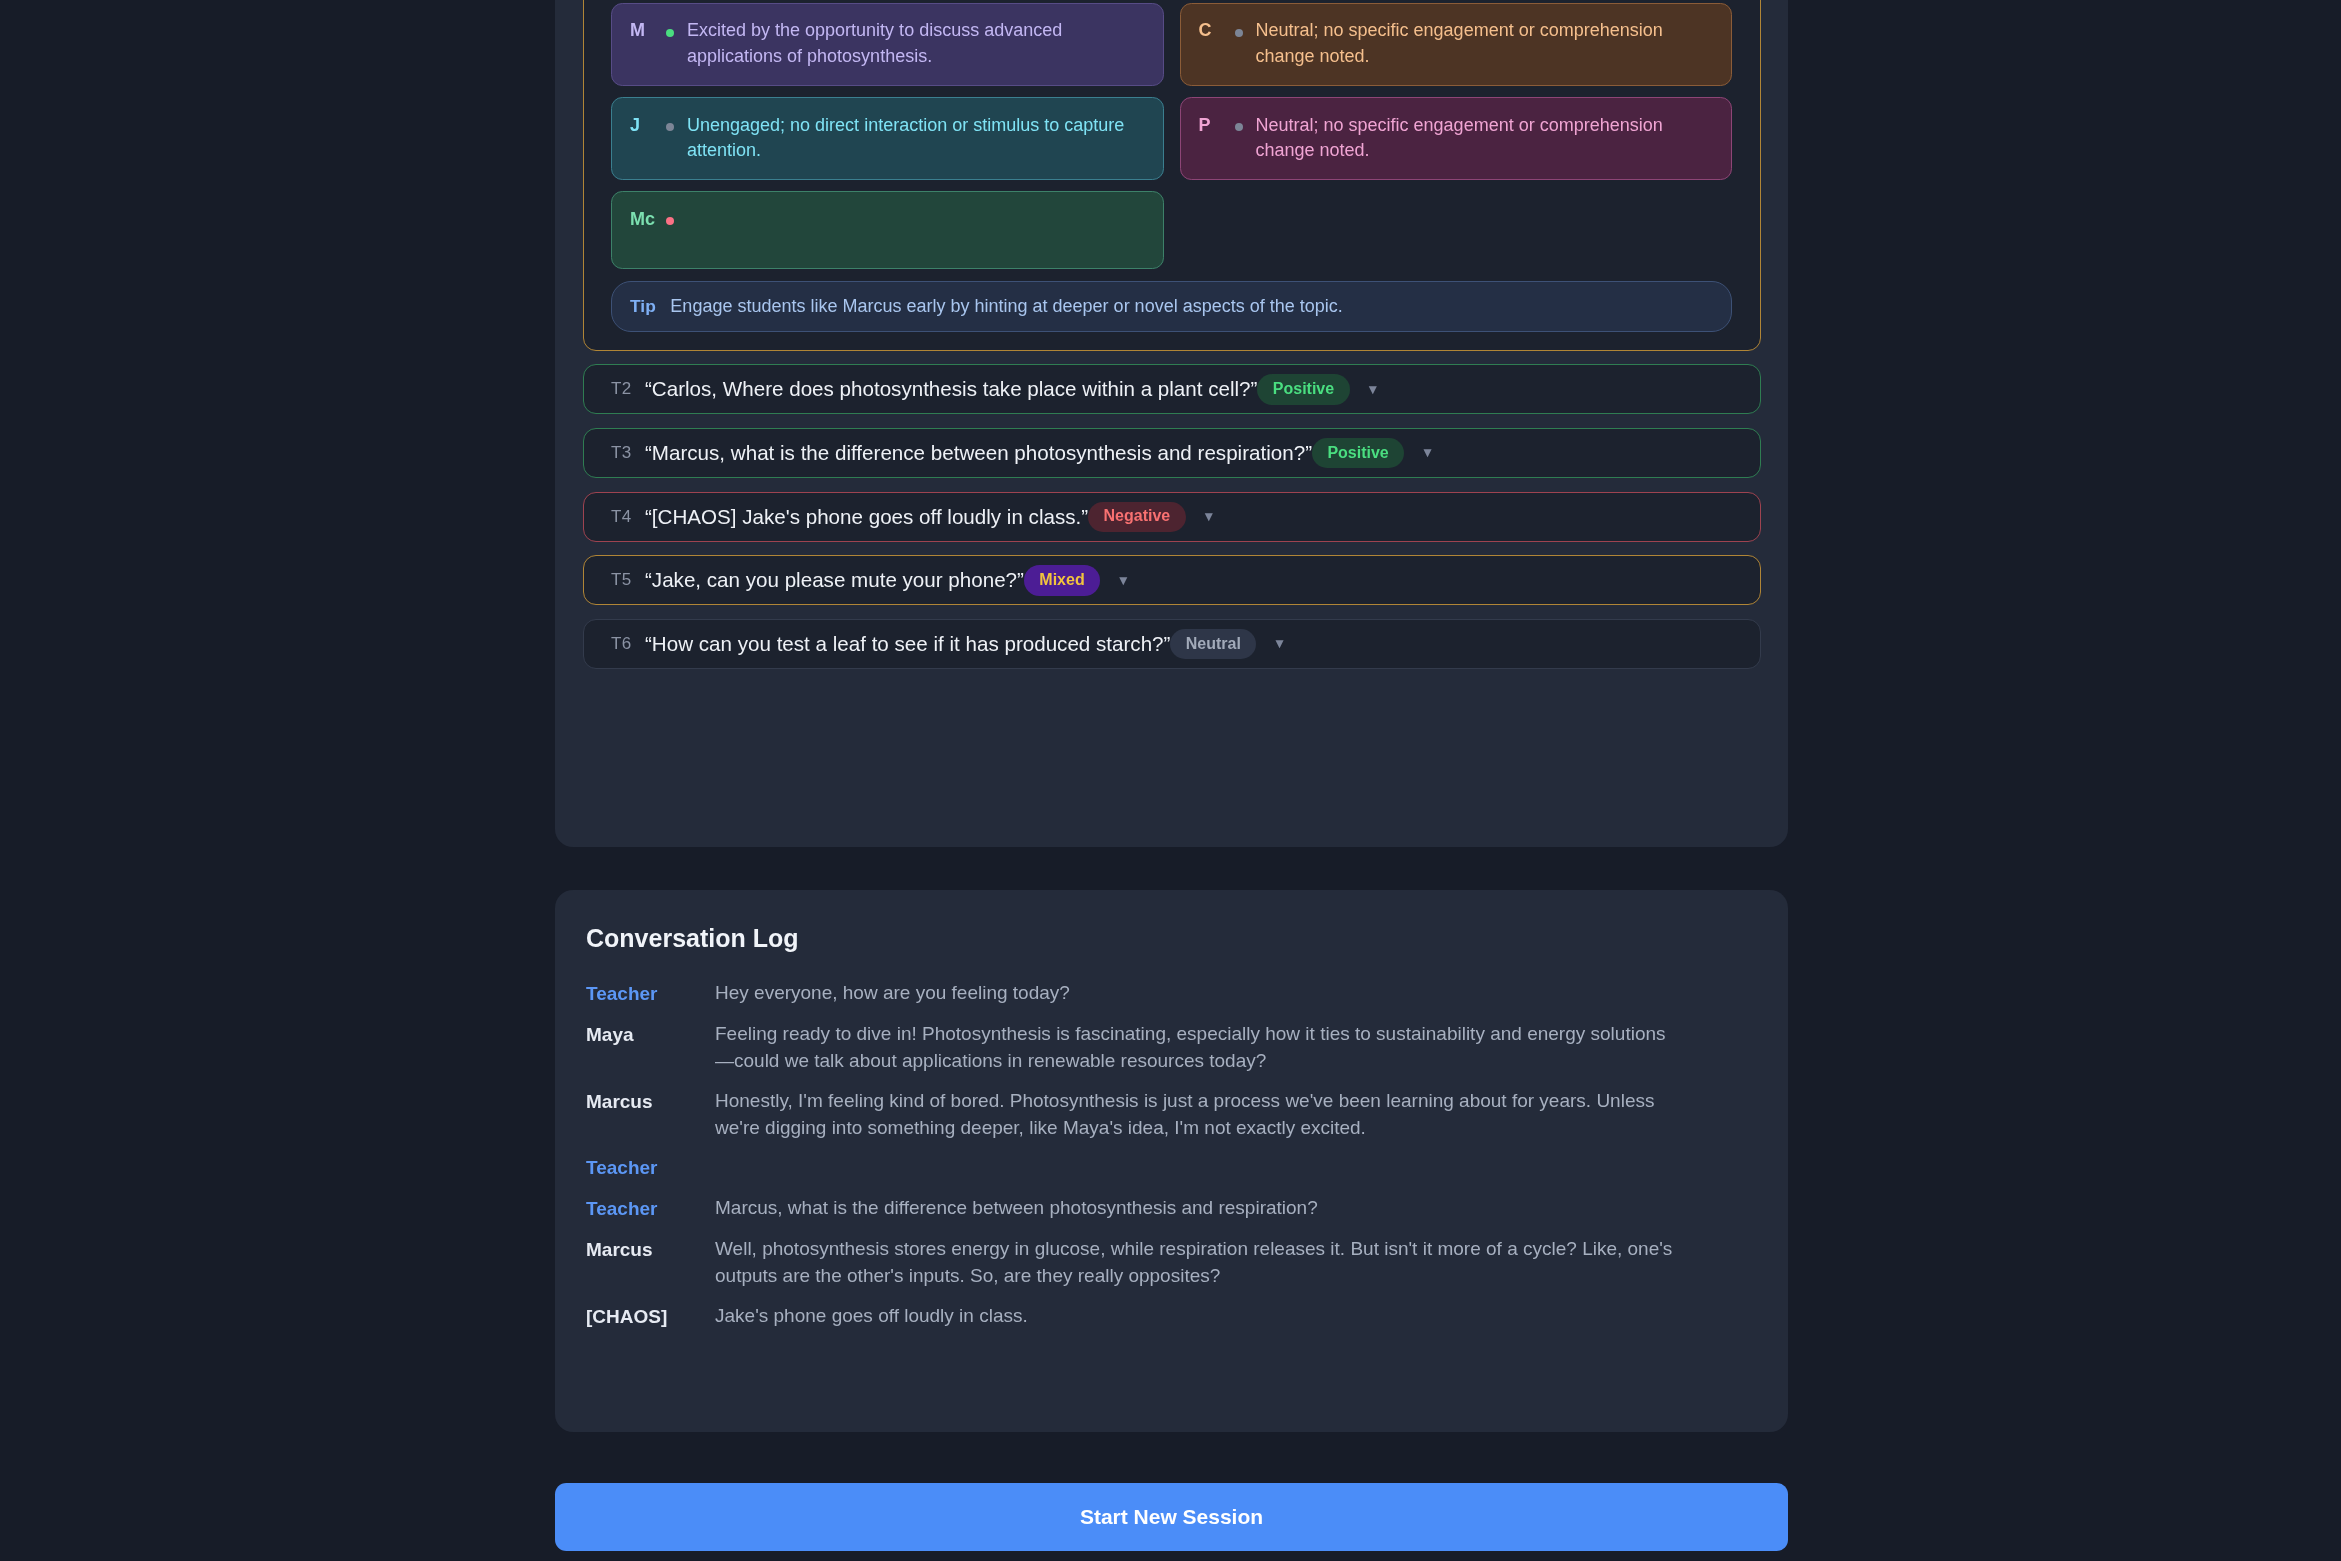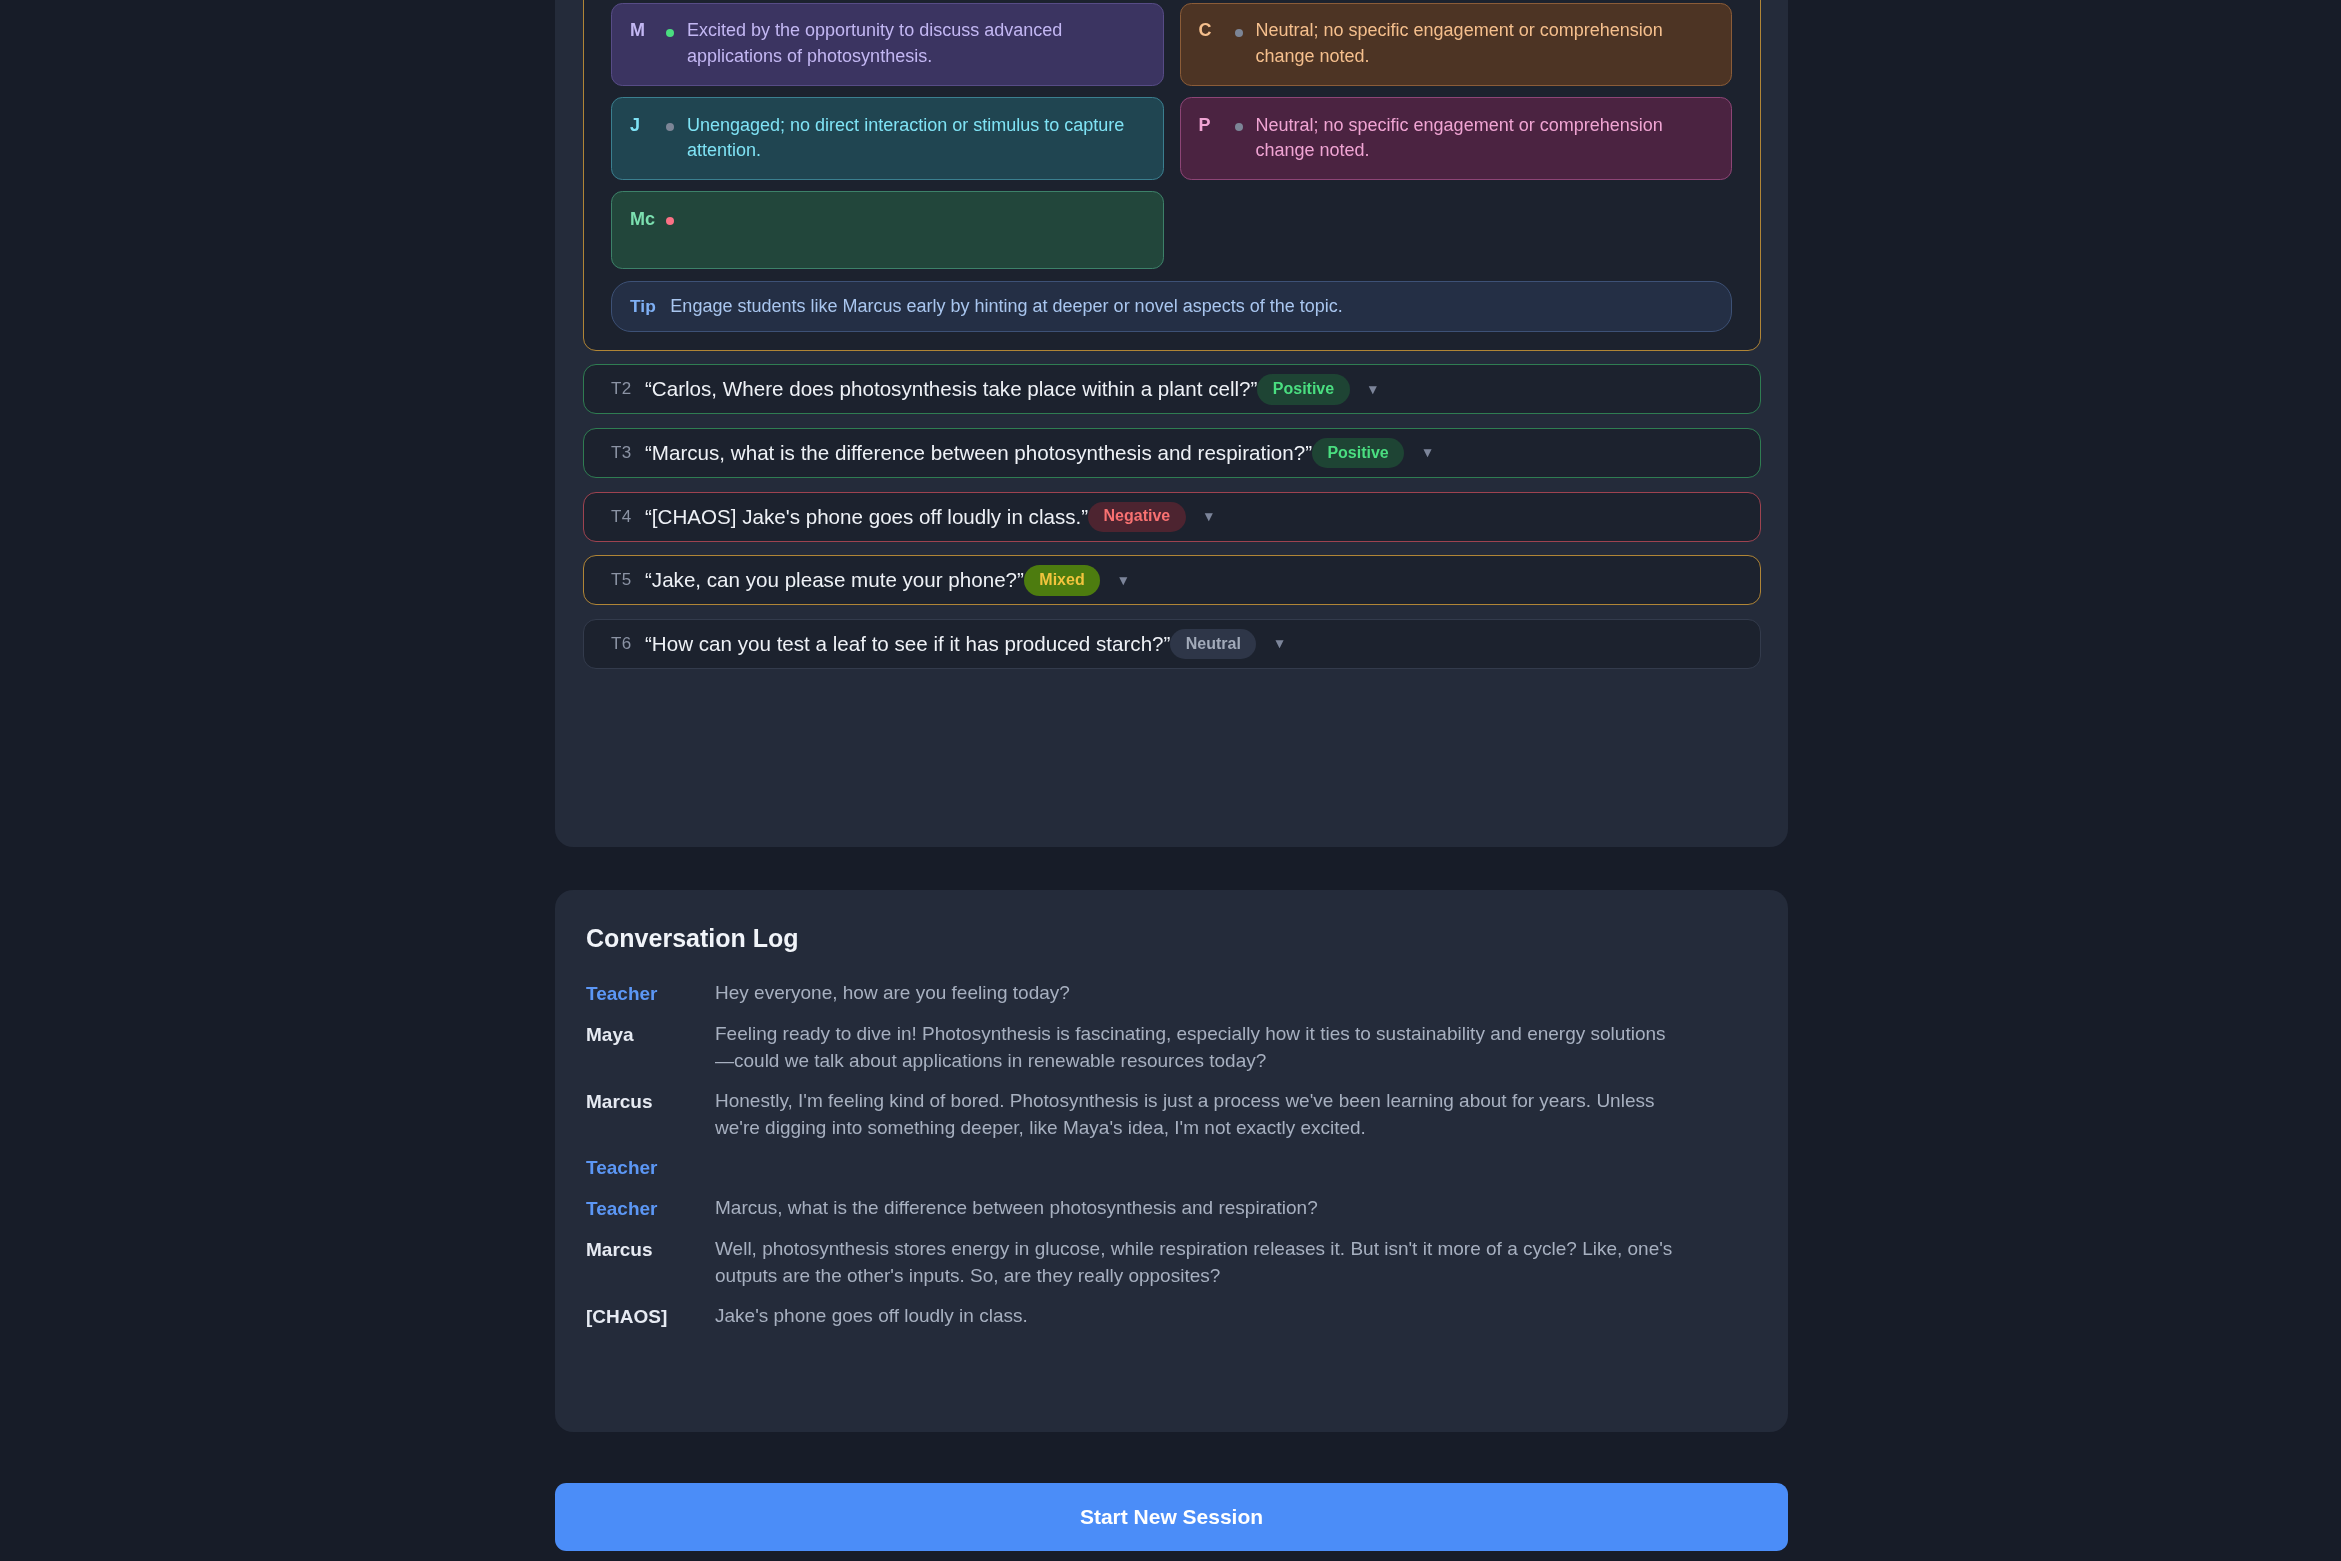--- a/index.html
+++ b/index.html
@@ -90,21 +90,21 @@
   }
 
   .badge {
     font-size: 16px;
     font-weight: bold;
     border-radius: 808px;
     padding: 5.7px 15.4px 6.5px;
     margin-right: 11.3px;
     white-space: nowrap;
   }
-  .badge.mixed    { background: #4d7c0f; color: #f2c43d; text-align: center; }
+  .badge.mixed    { background: #4c1d95; color: #f2c43d; text-align: center; }
   .badge.positive { background: #1e4434; color: #4ade80; }
   .badge.negative { background: #4d2430; color: #f87171; }
   .badge.neutral  { background: #2e3648; color: #a2aab9; }
 
   .chev {
     width: 24px;
     flex: 0 0 24px;
     text-align: center;
     color: #7c859a;
     font-size: 13.7px;

